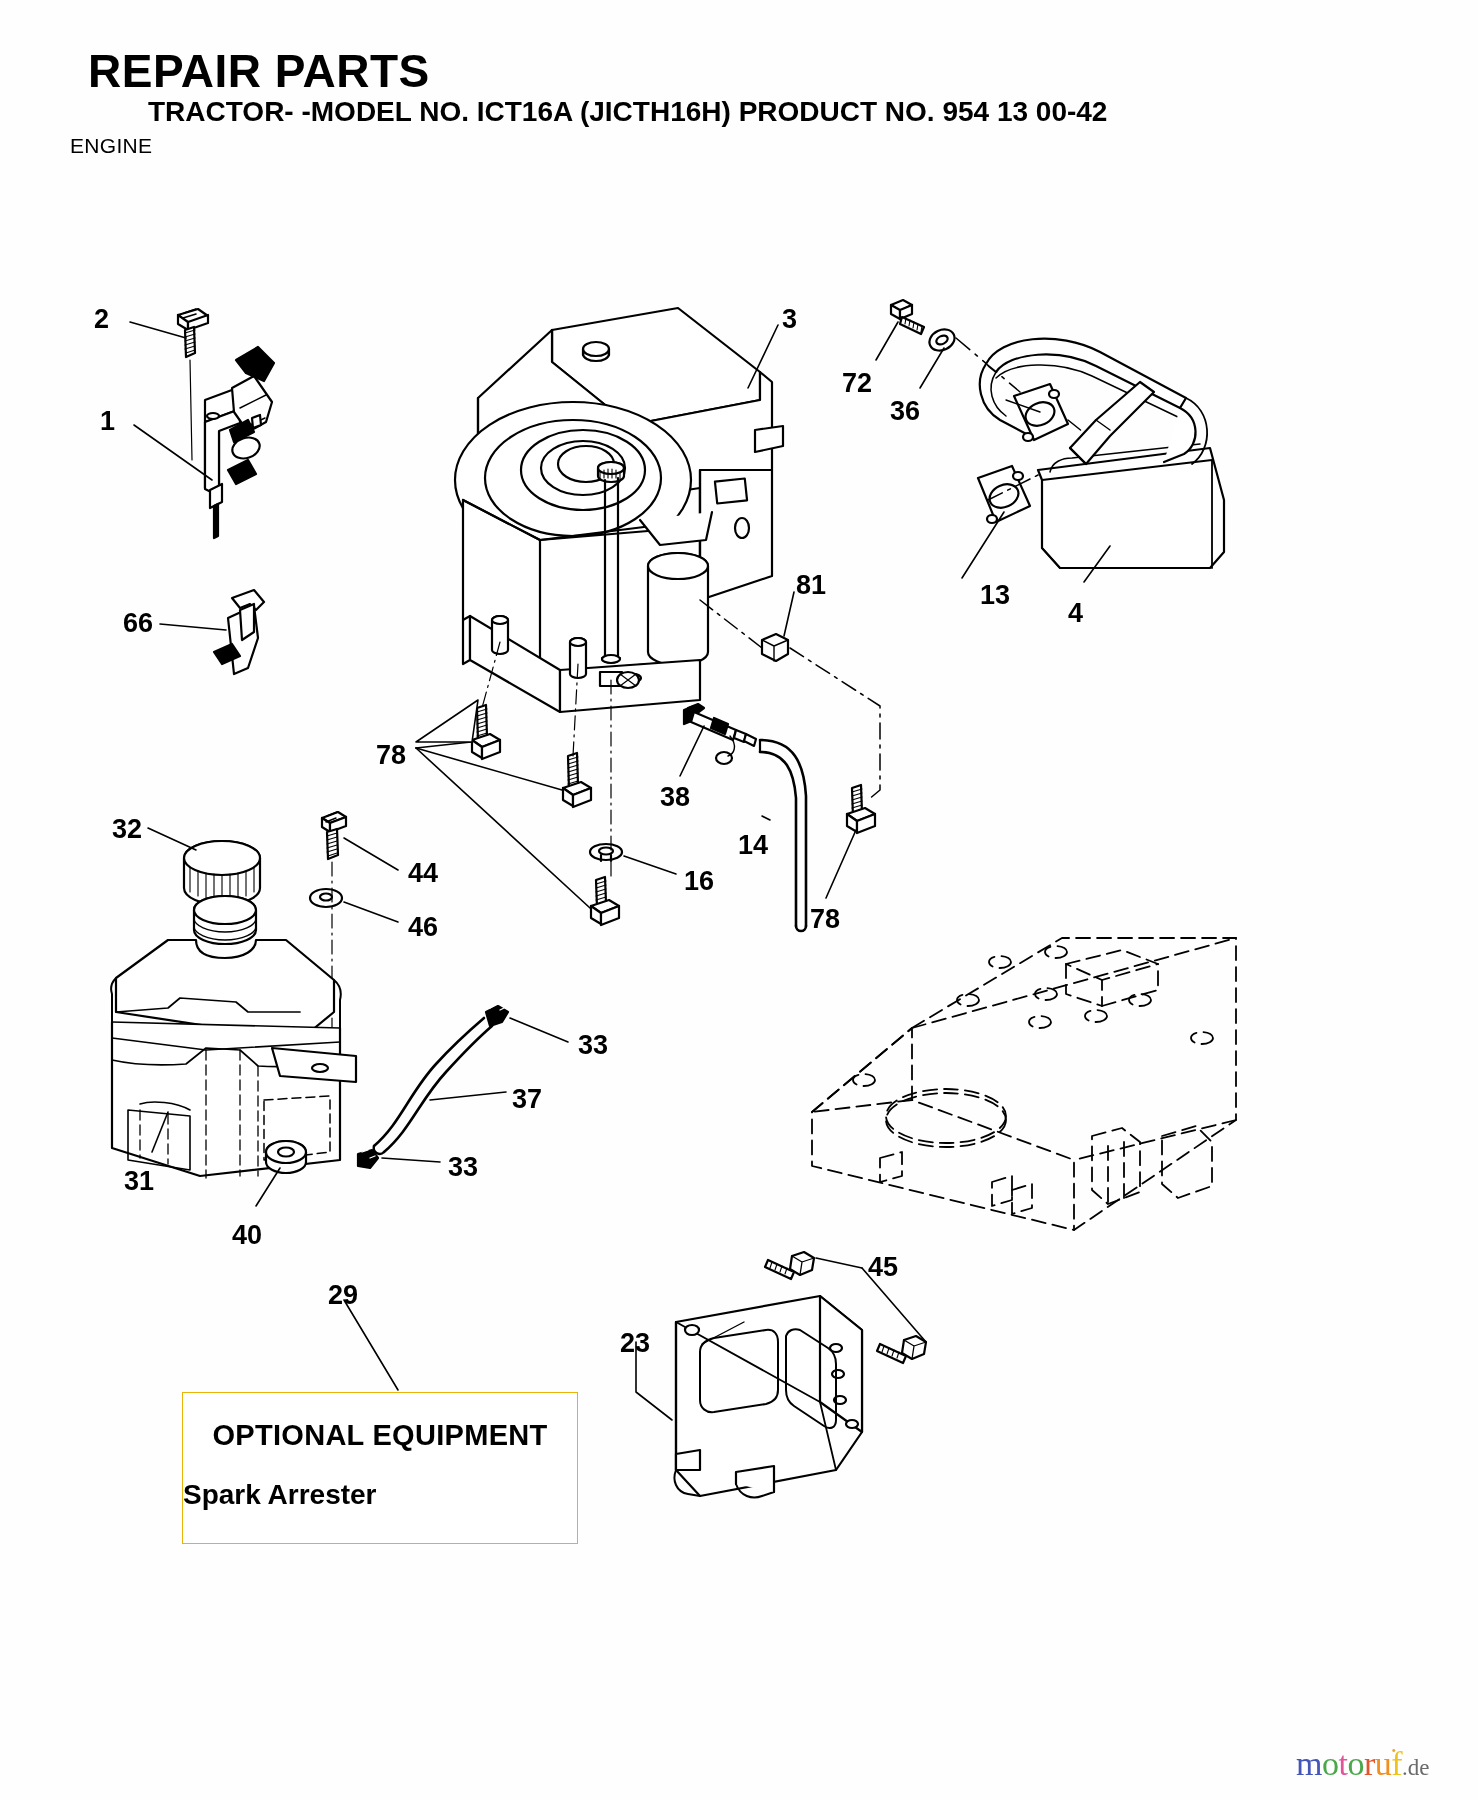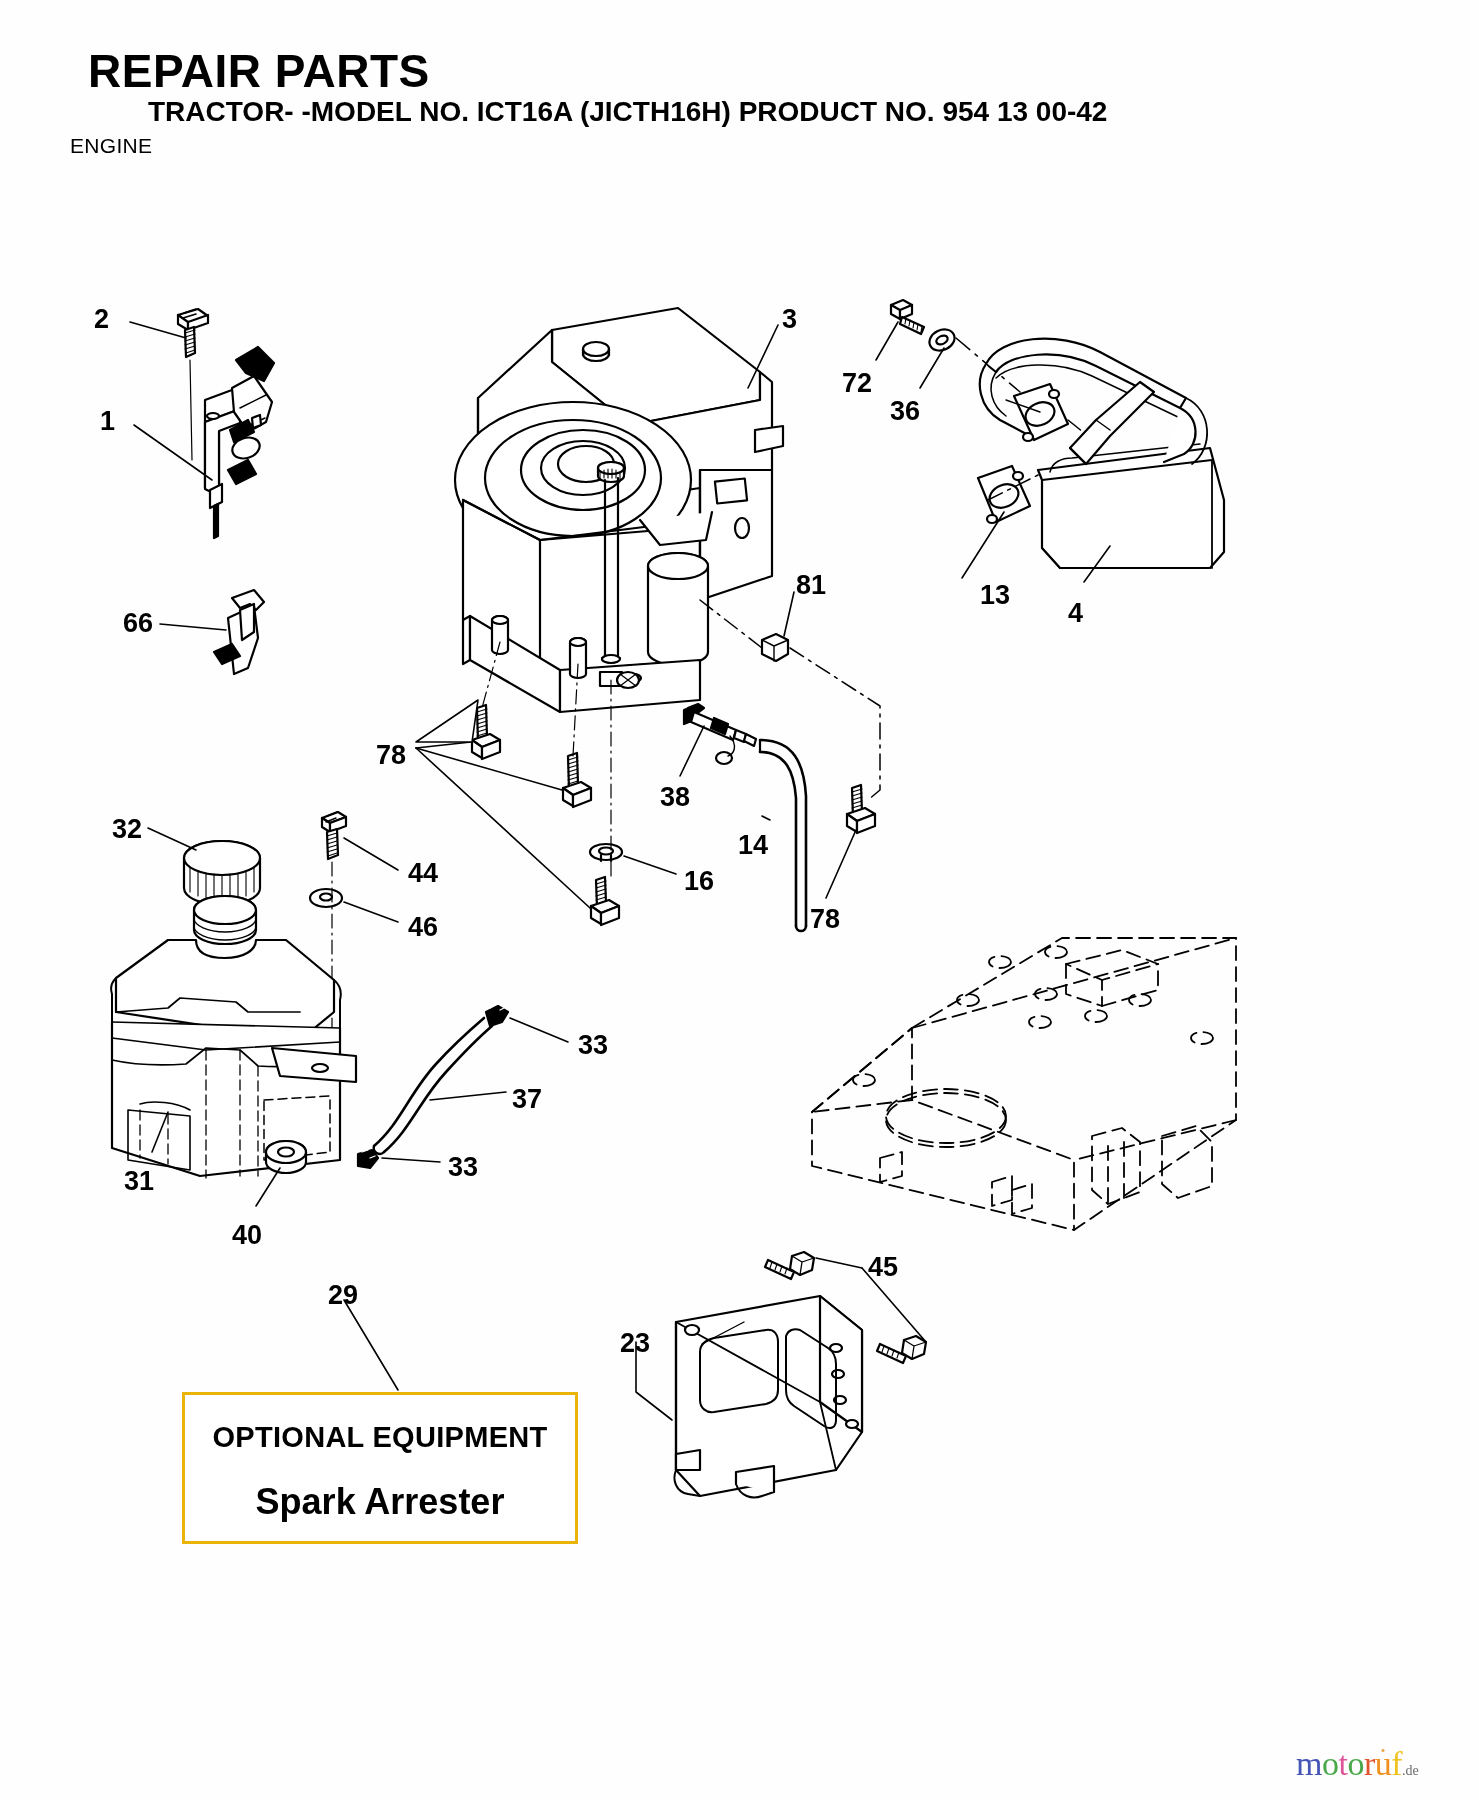--- a/index.html
+++ b/index.html
@@ -56,55 +56,55 @@
     white-space: nowrap;
   }
 
   
   #opt-box {
     position: absolute;
     left: 182px;
     top: 1392px;
     width: 396px;
     height: 152px;
-    border: 3px solid #eab308;
+    border: 1px solid #eab308;
     background: #fff;
     box-sizing: border-box;
   }
   #opt-box .opt-title {
     position: absolute;
     left: 0; right: 0;
     top: 26px;
     text-align: center;
     font-size: 29px;
     font-weight: bold;
     letter-spacing: 0.3px;
   }
   #opt-box .opt-sub {
     position: absolute;
     left: 0; right: 0;
     top: 86px;
-    text-align: center;
-    font-size: 36px;
+    text-align: left;
+    font-size: 28px;
     font-weight: bold;
   }
 
   
   #watermark {
     position: absolute;
     left: 1296px;
     top: 1745px;
     font-family: "Liberation Serif", serif;
     font-size: 34px;
     letter-spacing: -0.5px;
     white-space: nowrap;
   }
   #watermark .l { display: inline-block; }
   #watermark .de {
-    font-size: 14px;
+    font-size: 23px;
     color: #6b6b6b;
     letter-spacing: 0;
   }
   #watermark .dot-acc {
     position: absolute;
     right: 34px;
     top: -2px;
     font-size: 13px;
     color: #e8a33d;
   }

